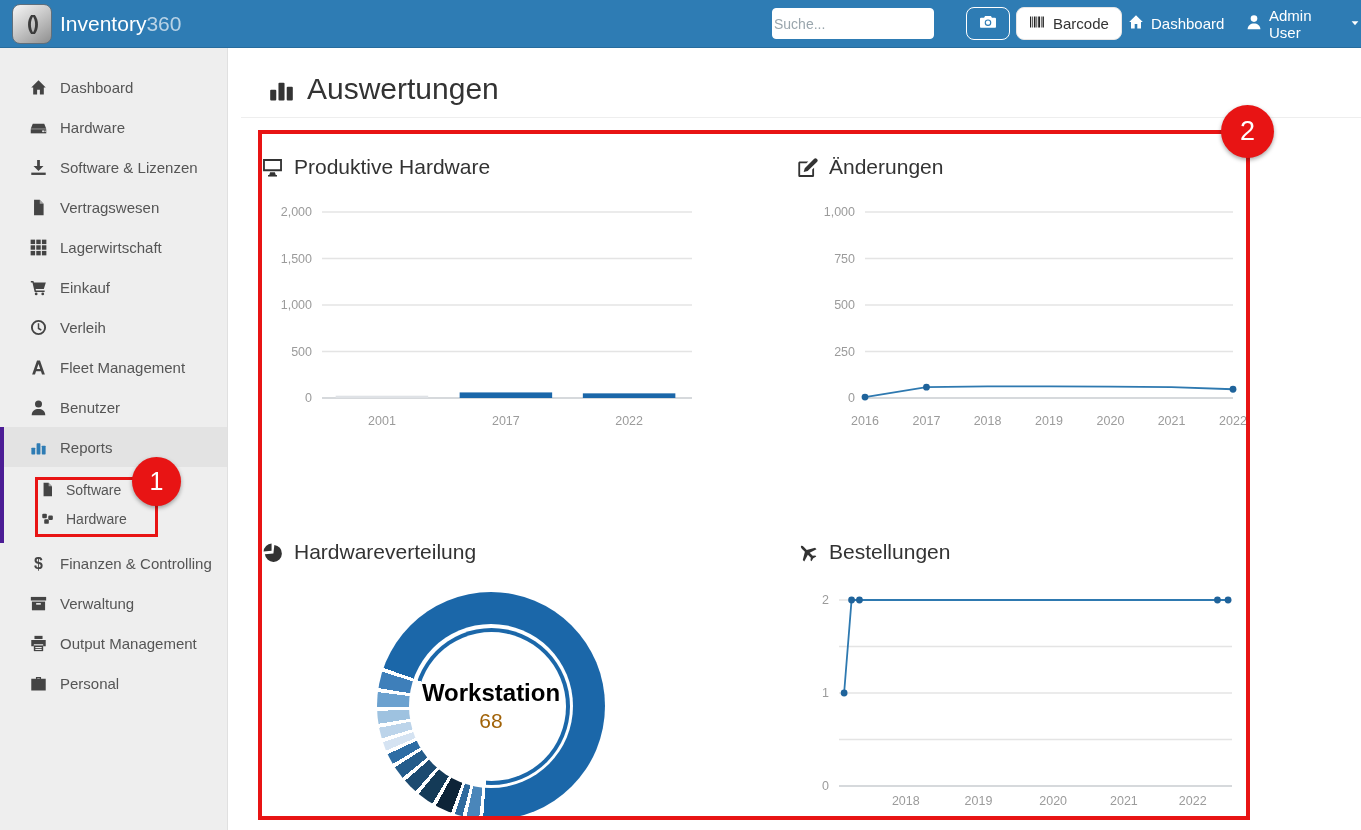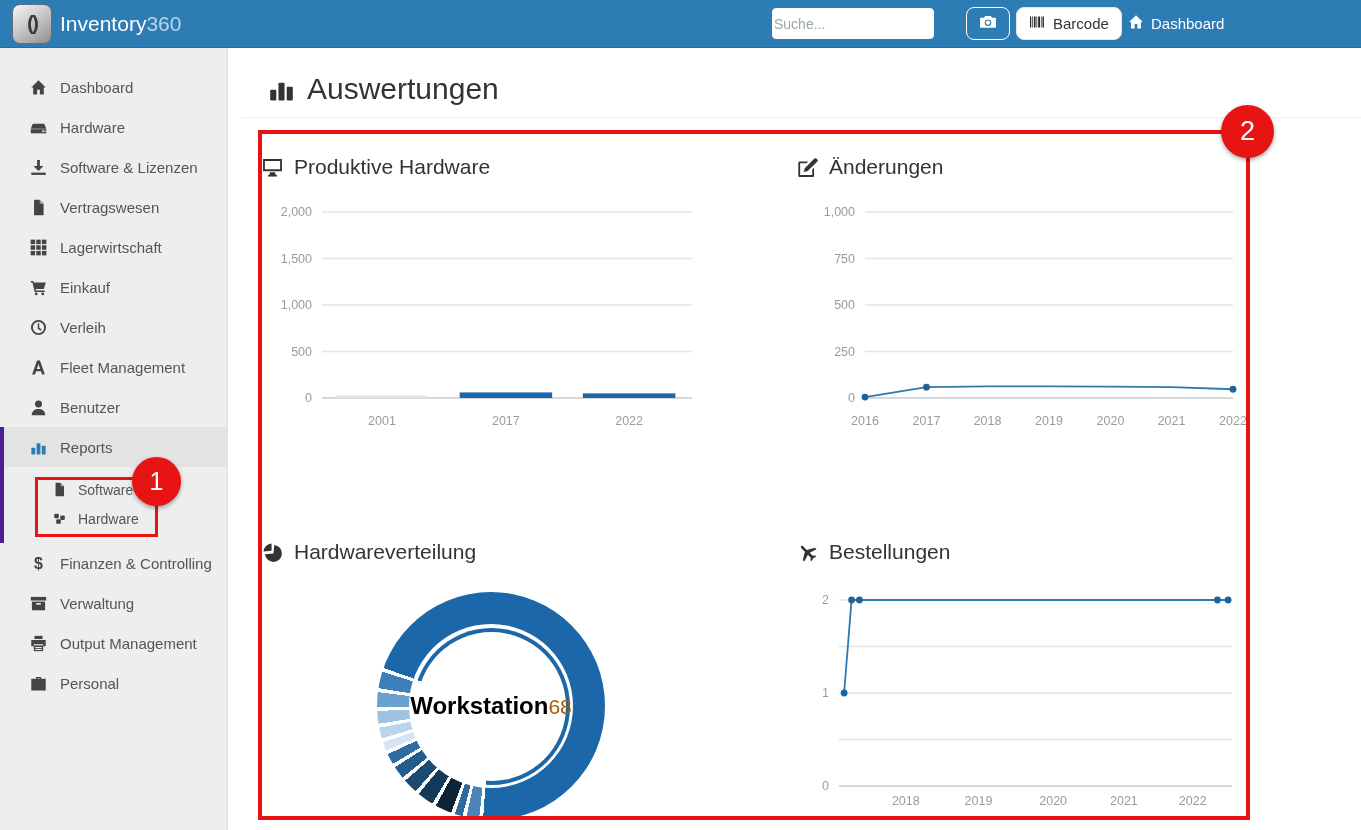--- a/index.html
+++ b/index.html
@@ -34,21 +34,21 @@
   
   .sidebar{position:absolute;left:0;top:47px;width:227px;height:783px;background:#eeeeee;border-right:1px solid #e0e0e0;}
   .side-nav{padding-top:20px;}
   .side-item{height:40px;display:flex;align-items:center;padding-left:30px;gap:13px;font-size:15px;color:#555;cursor:pointer;}
   .side-item .ic{width:17px;height:17px;color:#444;display:flex;align-items:center;justify-content:center;flex:none;}
   .side-item .ic svg{width:17px;height:17px;fill:currentColor;}
   .active-section{border-left:4px solid #4c1d95;}
   .active-section .side-item.active-row{background:#e3e3e3;padding-left:26px;}
   .active-section .side-item.active-row .ic{color:#2e7cb4;}
   .submenu{padding:8px 0 10px 0;}
-  .sub-item{height:29px;display:flex;align-items:center;padding-left:48px;gap:11px;font-size:14px;color:#555;cursor:pointer;}
+  .sub-item{height:29px;display:flex;align-items:center;padding-left:36px;gap:11px;font-size:14px;color:#555;cursor:pointer;}
   .sub-item .ic{width:15px;height:15px;color:#444;display:flex;align-items:center;justify-content:center;flex:none;}
   .sub-item .ic svg{width:15px;height:15px;fill:currentColor;}
   
   .content{position:absolute;left:228px;top:47px;width:1133px;height:783px;background:#ffffff;}
   .page-header{position:absolute;left:40px;top:25px;display:flex;align-items:center;gap:12px;color:#333;}
   .page-header .ic{width:27px;height:27px;color:#333;}
   .page-header .ic svg{width:27px;height:27px;fill:currentColor;}
   .page-title{font-size:30px;font-weight:400;color:#333;}
   .header-rule{position:absolute;left:13px;top:70px;width:1120px;height:0;border-top:1px solid #eeeeee;}
   .panel{position:absolute;}
@@ -58,21 +58,21 @@
   .panel-title .t{font-size:21px;font-weight:400;}
   svg.chart{display:block;}
   svg text{font-family:"Liberation Sans","DejaVu Sans",sans-serif;}
   
   .donut-wrap{position:absolute;left:115px;top:57px;width:228px;height:228px;}
   .donut-ring,.donut-hole,.donut-arc,.donut-arc-hole{position:absolute;border-radius:50%;}
   .donut-ring{left:0;top:0;width:228px;height:228px;}
   .donut-hole{left:32px;top:32px;width:164px;height:164px;background:#ffffff;}
   .donut-arc{left:35.5px;top:35.5px;width:157px;height:157px;}
   .donut-arc-hole{left:39.5px;top:39.5px;width:149px;height:149px;background:#ffffff;}
-  .donut-center{position:absolute;left:0;top:0;width:228px;height:228px;display:flex;flex-direction:row;align-items:center;justify-content:center;z-index:3;}
+  .donut-center{position:absolute;left:0;top:0;width:228px;height:228px;display:flex;flex-direction:column;align-items:center;justify-content:center;z-index:3;}
   .donut-center .l1{font-size:24px;font-weight:bold;color:#000;}
   .donut-center .l2{font-size:21px;color:#a16207;margin-top:2px;}
   
   .anno-rect{position:absolute;box-sizing:border-box;pointer-events:none;z-index:40;}
   .anno-rect1{left:35px;top:477px;width:123px;height:60px;border-width:3px;border-style:solid;z-index:60;}
   .anno-rect2{left:258px;top:130px;width:992px;height:690px;border-width:4px;border-style:solid;}
   .anno-badge{position:absolute;border-radius:50%;display:flex;align-items:center;justify-content:center;
     color:#fff;z-index:61;box-shadow:0 2px 4px rgba(0,0,0,.35);pointer-events:none;}
   .anno-badge1{left:132px;top:457px;width:49px;height:49px;font-size:25px;}
   .anno-badge2{left:1221px;top:105px;width:53px;height:53px;font-size:27px;}
@@ -100,20 +100,30 @@
     <span class="icw"><svg viewBox="0 0 16 16" fill="currentColor">
           <path d="M1 2.5h1.2v11H1zM3.1 2.5h.7v11h-.7zM4.9 2.5h1.6v11H4.9zM7.4 2.5h.8v11h-.8zM9.2 2.5h1.8v11H9.2zM11.9 2.5h.7v11h-.7zM13.5 2.5h1.4v11h-1.4z"></path>
         </svg></span>
     <span>Barcode</span>
   </div>
   <div class="nav-link dash-link">
     <span class="icw"><svg viewBox="0 0 16 16" fill="currentColor">
           <path d="M8 1.2 14.8 8H13v6.5H9.3V10H6.7v4.5H3V8H1.2z"></path>
         </svg></span>
     <span>Dashboard</span>
+  </div>
+  <div class="nav-link user-link">
+    <span class="icw"><svg viewBox="0 0 16 16" fill="currentColor">
+          <circle cx="8" cy="4.6" r="3.3"></circle>
+          <path d="M1.6 15.2c.2-3.9 3-5.7 6.4-5.7s6.2 1.8 6.4 5.7z"></path>
+        </svg></span>
+    <span>Admin User</span>
+    <span class="caret icw"><svg viewBox="0 0 16 16" fill="currentColor">
+          <path d="M3.5 5.5h9L8 11z"></path>
+        </svg></span>
   </div>
 </nav>
 
 <aside class="sidebar">
   <div class="side-nav">
       <div class="side-item">
         <span class="ic">
           <svg viewBox="0 0 16 16" fill="currentColor">
             <path d="M8 1.2 14.8 8H13v6.5H9.3V10H6.7v4.5H3V8H1.2z"></path>
           </svg>

